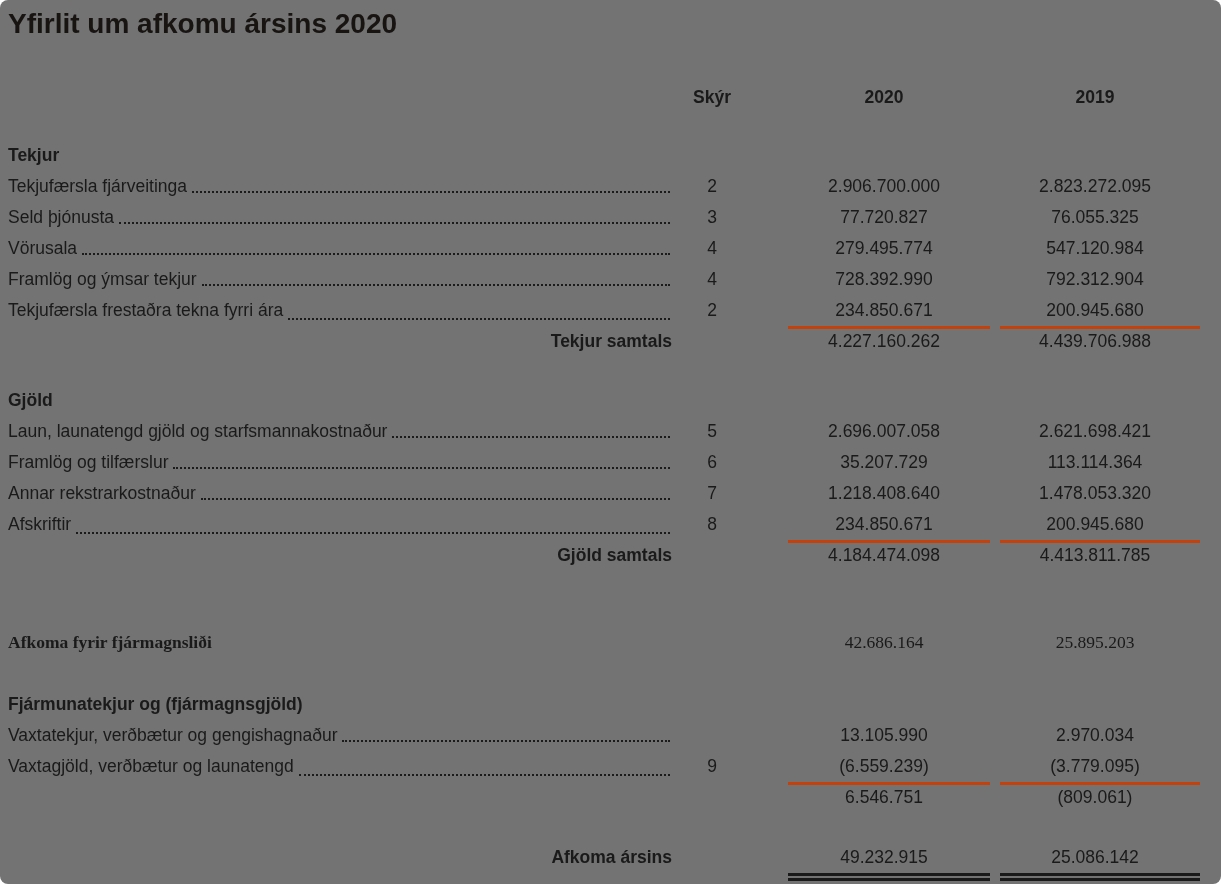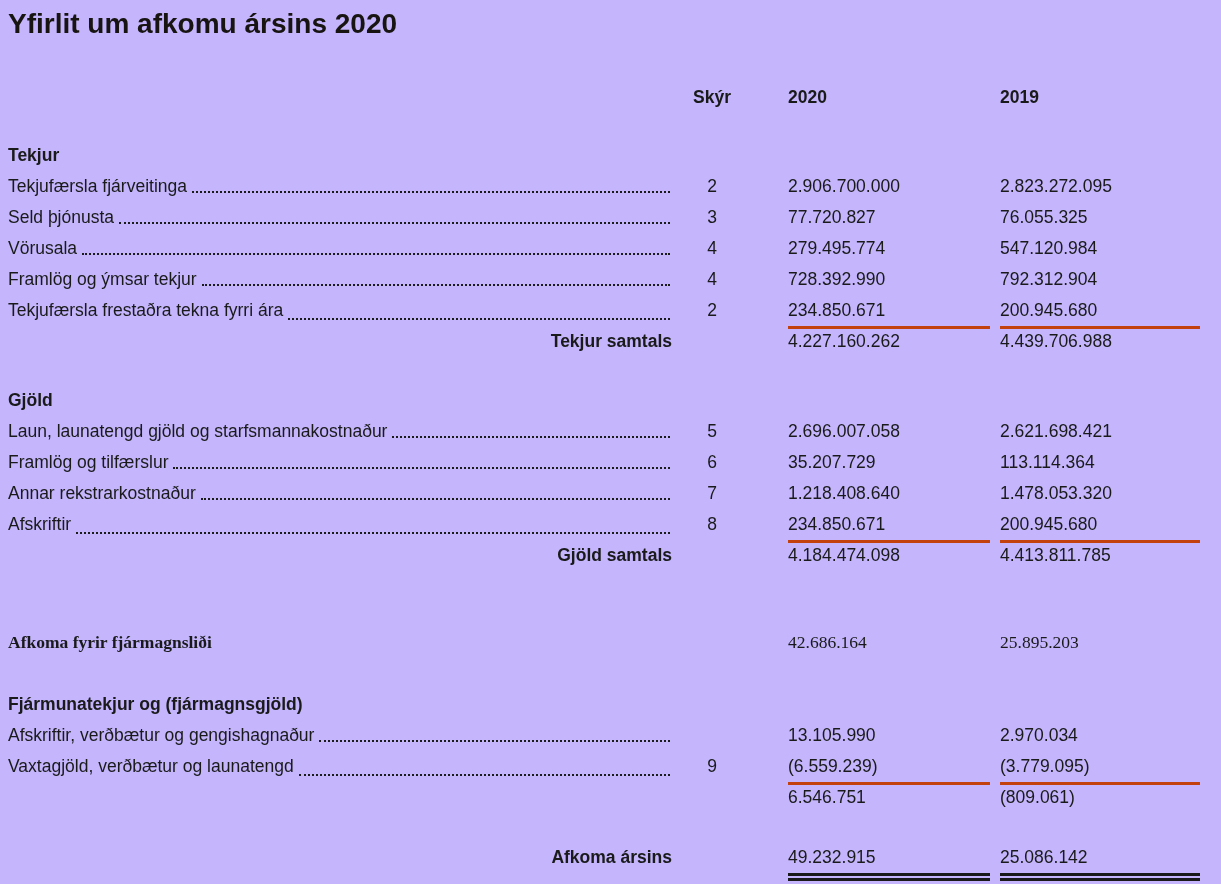--- a/index.html
+++ b/index.html
@@ -1,37 +1,37 @@
 <!DOCTYPE html>
 <html><head>
 <meta charset="utf-8">
 <style>
   * { box-sizing: border-box; margin: 0; padding: 0; }
   body { background: #ffffff; }
   .page {
-    width: 1221px; height: 884px; background: #c4b5fd;
+    width: 1221px; height: 884px; background: #737373;
     font-family: "Liberation Sans", sans-serif;
-    font-size: 17.5px; color: #1a1a1a; overflow: hidden;
+    font-size: 17.5px; color: #1a1a1a; overflow: hidden; border-radius: 8px;
   }
   .title {
     font-size: 28px; font-weight: 700; line-height: 36px;
     margin: 6px 0 0 8px; color: #171412;
   }
   .row {
     display: grid;
     grid-template-columns: 672px 80px 36px 202px 10px 200px;
     height: 31px;
   }
   .cell-label { padding-left: 8px; display: flex; white-space: nowrap; overflow: hidden; }
   .cell-label .lbl { line-height: 31px; }
   .cell-label.rightalign { justify-content: flex-end; text-align: center; }
   .dots { flex: 1 1 auto; border-bottom: 2px dotted #1b1b1b; margin: 0 2px 9px 5px; }
   .cell-note { text-align: center; line-height: 31px; white-space: nowrap; }
   .cell-gap { }
-  .cell-num { text-align: left; padding-right: 10px; line-height: 31px; white-space: nowrap; }
+  .cell-num { text-align: center; padding-right: 10px; line-height: 31px; white-space: nowrap; }
   .bold { font-weight: 700; }
   .rule .cell-num { border-bottom: 3px solid #c2410c; }
   .dbl { height: 39px; }
   .dbl .cell-num { border-bottom: 8px double #1a1a1a; }
   .mt-header { margin-top: 40px; }
   .mt-tekjur { margin-top: 27px; }
   .mt-gjold { margin-top: 28px; }
   .mt-afkomafyrir { margin-top: 56px; font-family: Liberation Serif, serif; }
   .mt-fjarmuna { margin-top: 31px; gap: 20px; }
   .mt-arsins { margin-top: 29px; }
@@ -221,21 +221,21 @@
       </div>
     <div class="cell-note"></div>
     <div class="cell-gap"></div>
     <div class="cell-num"></div>
     <div class="cell-gap"></div>
     <div class="cell-num"></div>
   </div>
 
   <div class="row">
     <div class="cell-label">
-        <span class="lbl">Afskriftir, verðbætur og gengishagnaður</span>
+        <span class="lbl">Vaxtatekjur, verðbætur og gengishagnaður</span>
         <span class="dots"></span>
       </div>
     <div class="cell-note"></div>
     <div class="cell-gap"></div>
     <div class="cell-num">13.105.990</div>
     <div class="cell-gap"></div>
     <div class="cell-num">2.970.034</div>
   </div>
 
   <div class="row rule">

